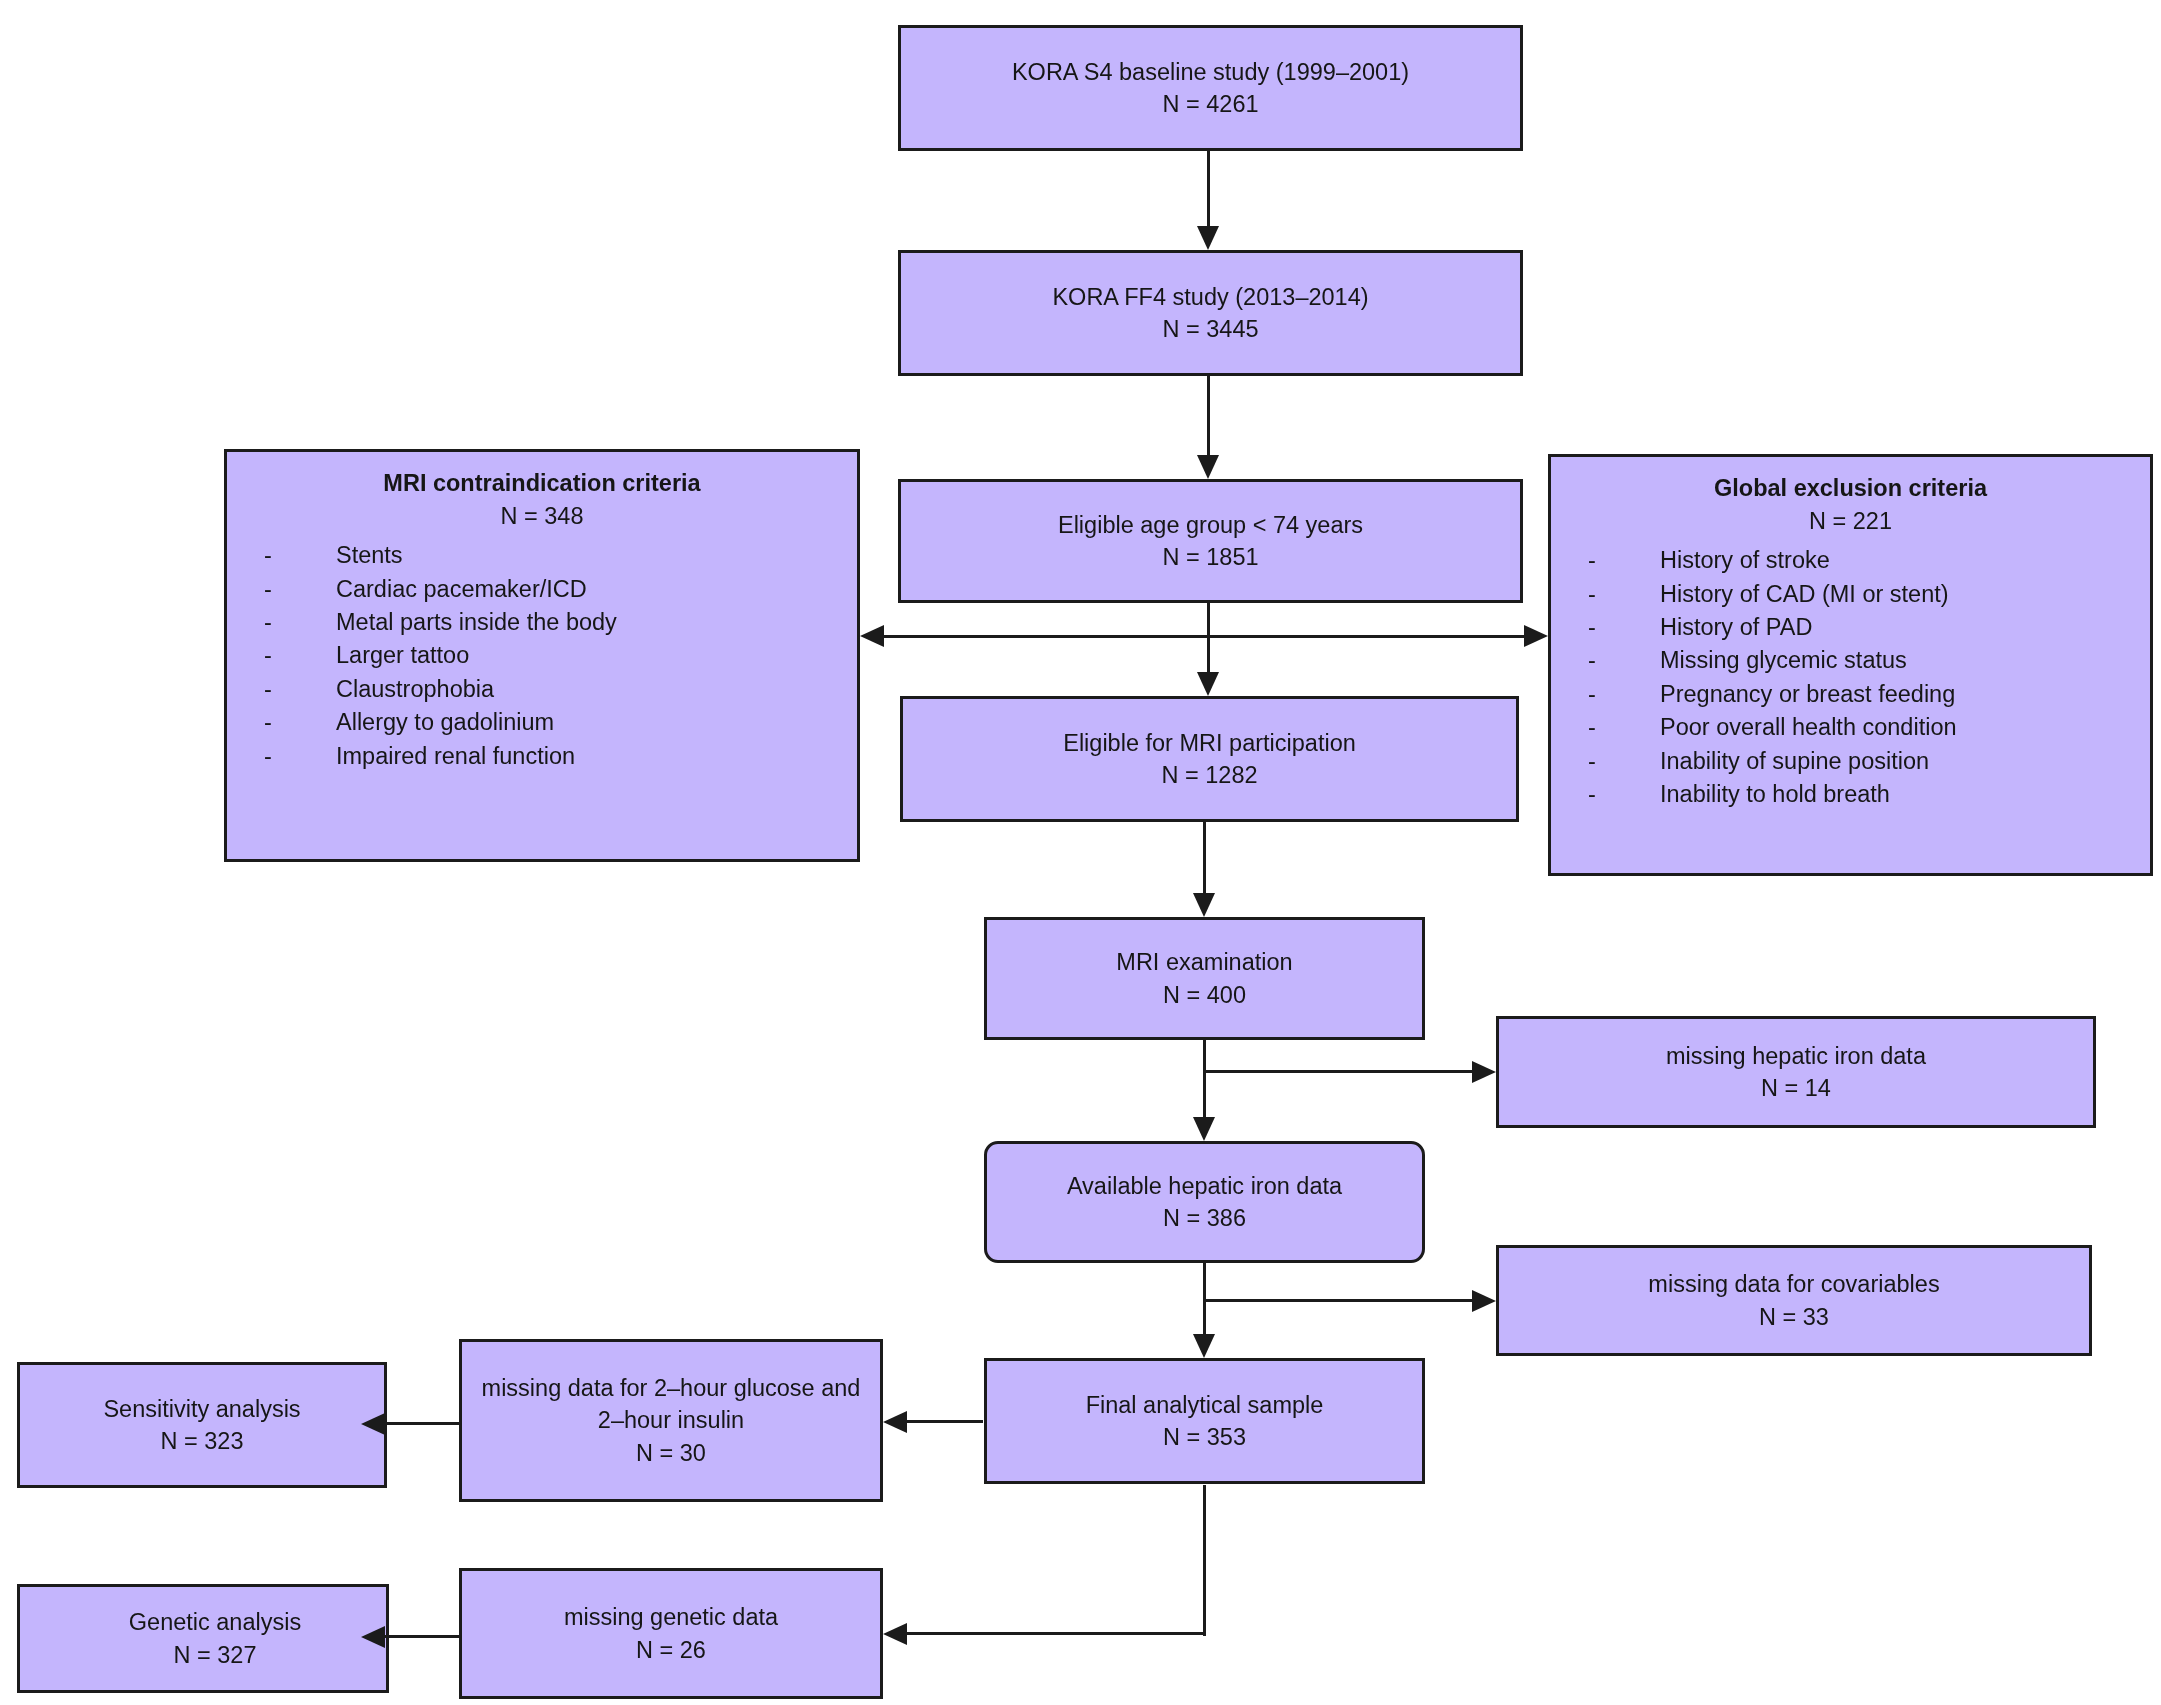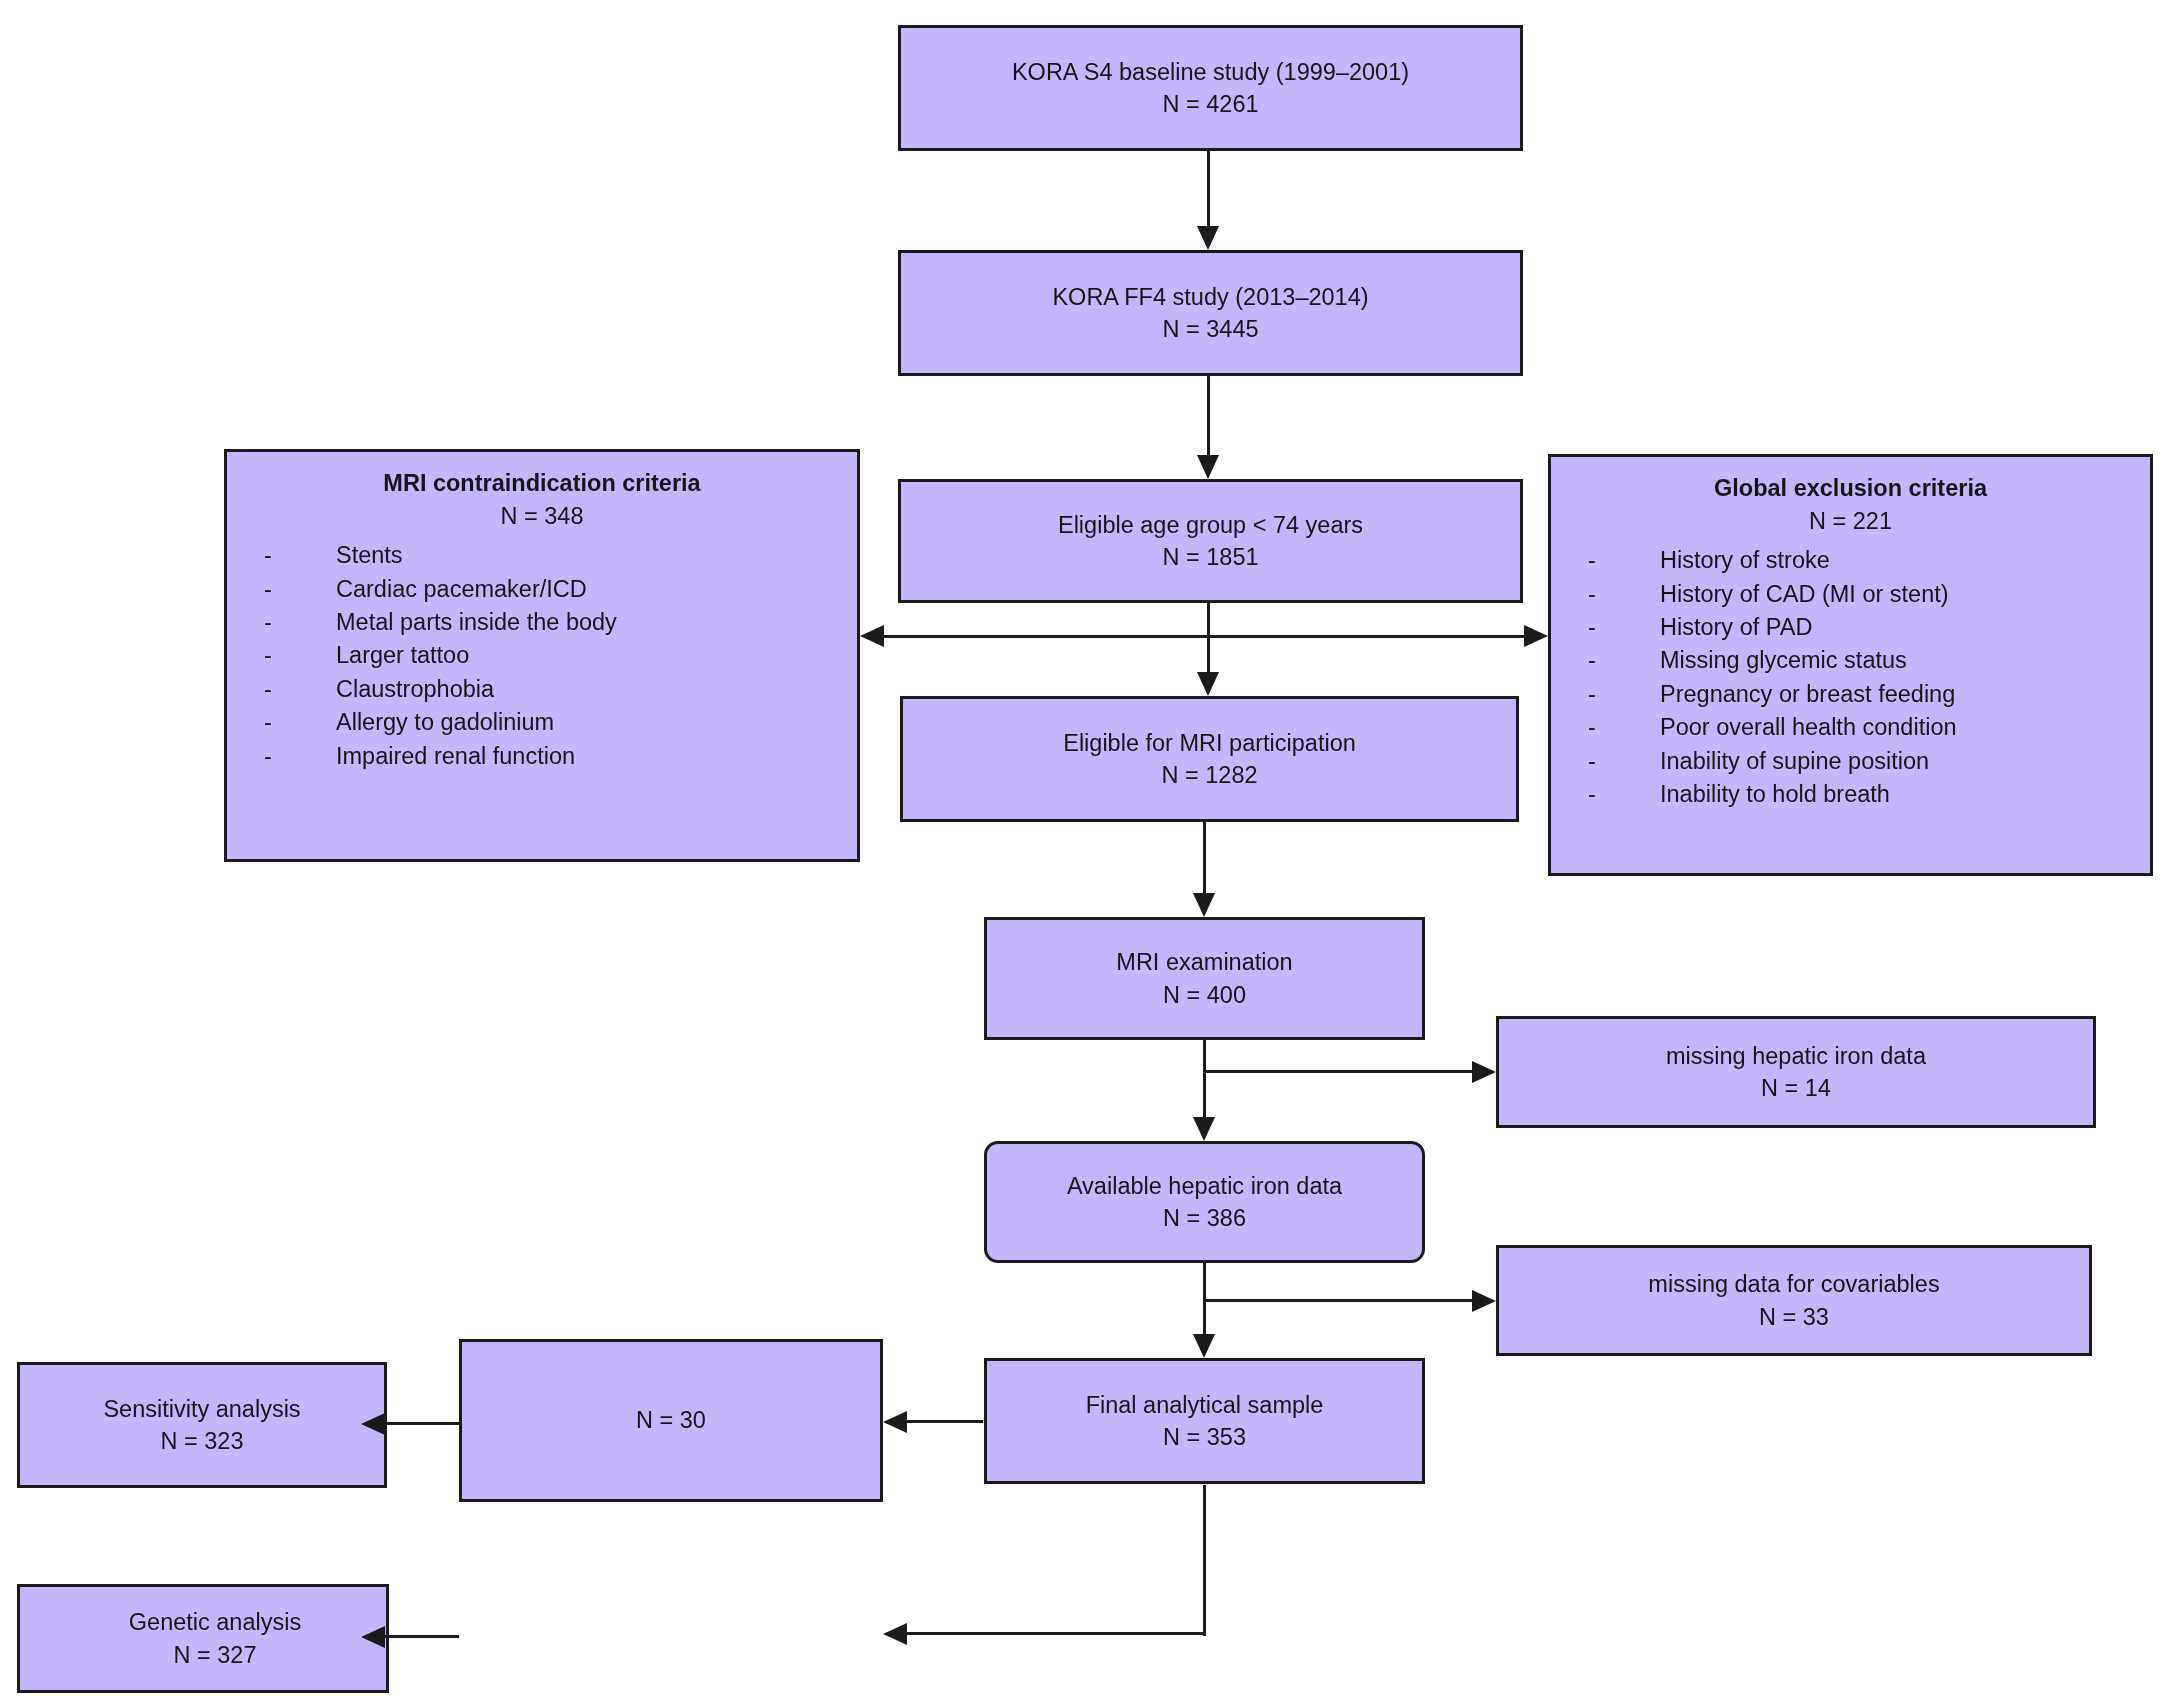--- a/index.html
+++ b/index.html
@@ -83,28 +83,33 @@
     <div class="label">missing hepatic iron data</div>
     <div class="label">N = 14</div>
   </div>
 
   <div class="box" style="left:1496px;top:1245px;width:596px;height:111px;">
     <div class="label">missing data for covariables</div>
     <div class="label">N = 33</div>
   </div>
 
   <div class="box" style="left:459px;top:1339px;width:424px;height:163px;">
+    <div class="label">missing data for 2–hour glucose and 2–hour insulin</div>
     <div class="label">N = 30</div>
   </div>
 
   <div class="box" style="left:17px;top:1362px;width:370px;height:126px;">
     <div class="label">Sensitivity analysis</div>
     <div class="label">N = 323</div>
   </div>
 
+  <div class="box" style="left:459px;top:1568px;width:424px;height:131px;">
+    <div class="label">missing genetic data</div>
+    <div class="label">N = 26</div>
+  </div>
 
   <div class="box" style="left:17px;top:1584px;width:372px;height:109px;padding-left:24px;">
     <div class="label">Genetic analysis</div>
     <div class="label">N = 327</div>
   </div>
 
   <div class="box criteria" style="left:224px;top:449px;width:636px;height:413px;">
     <div class="c-title">MRI contraindication criteria</div>
     <div class="c-n">N = 348</div>
     <ul>

